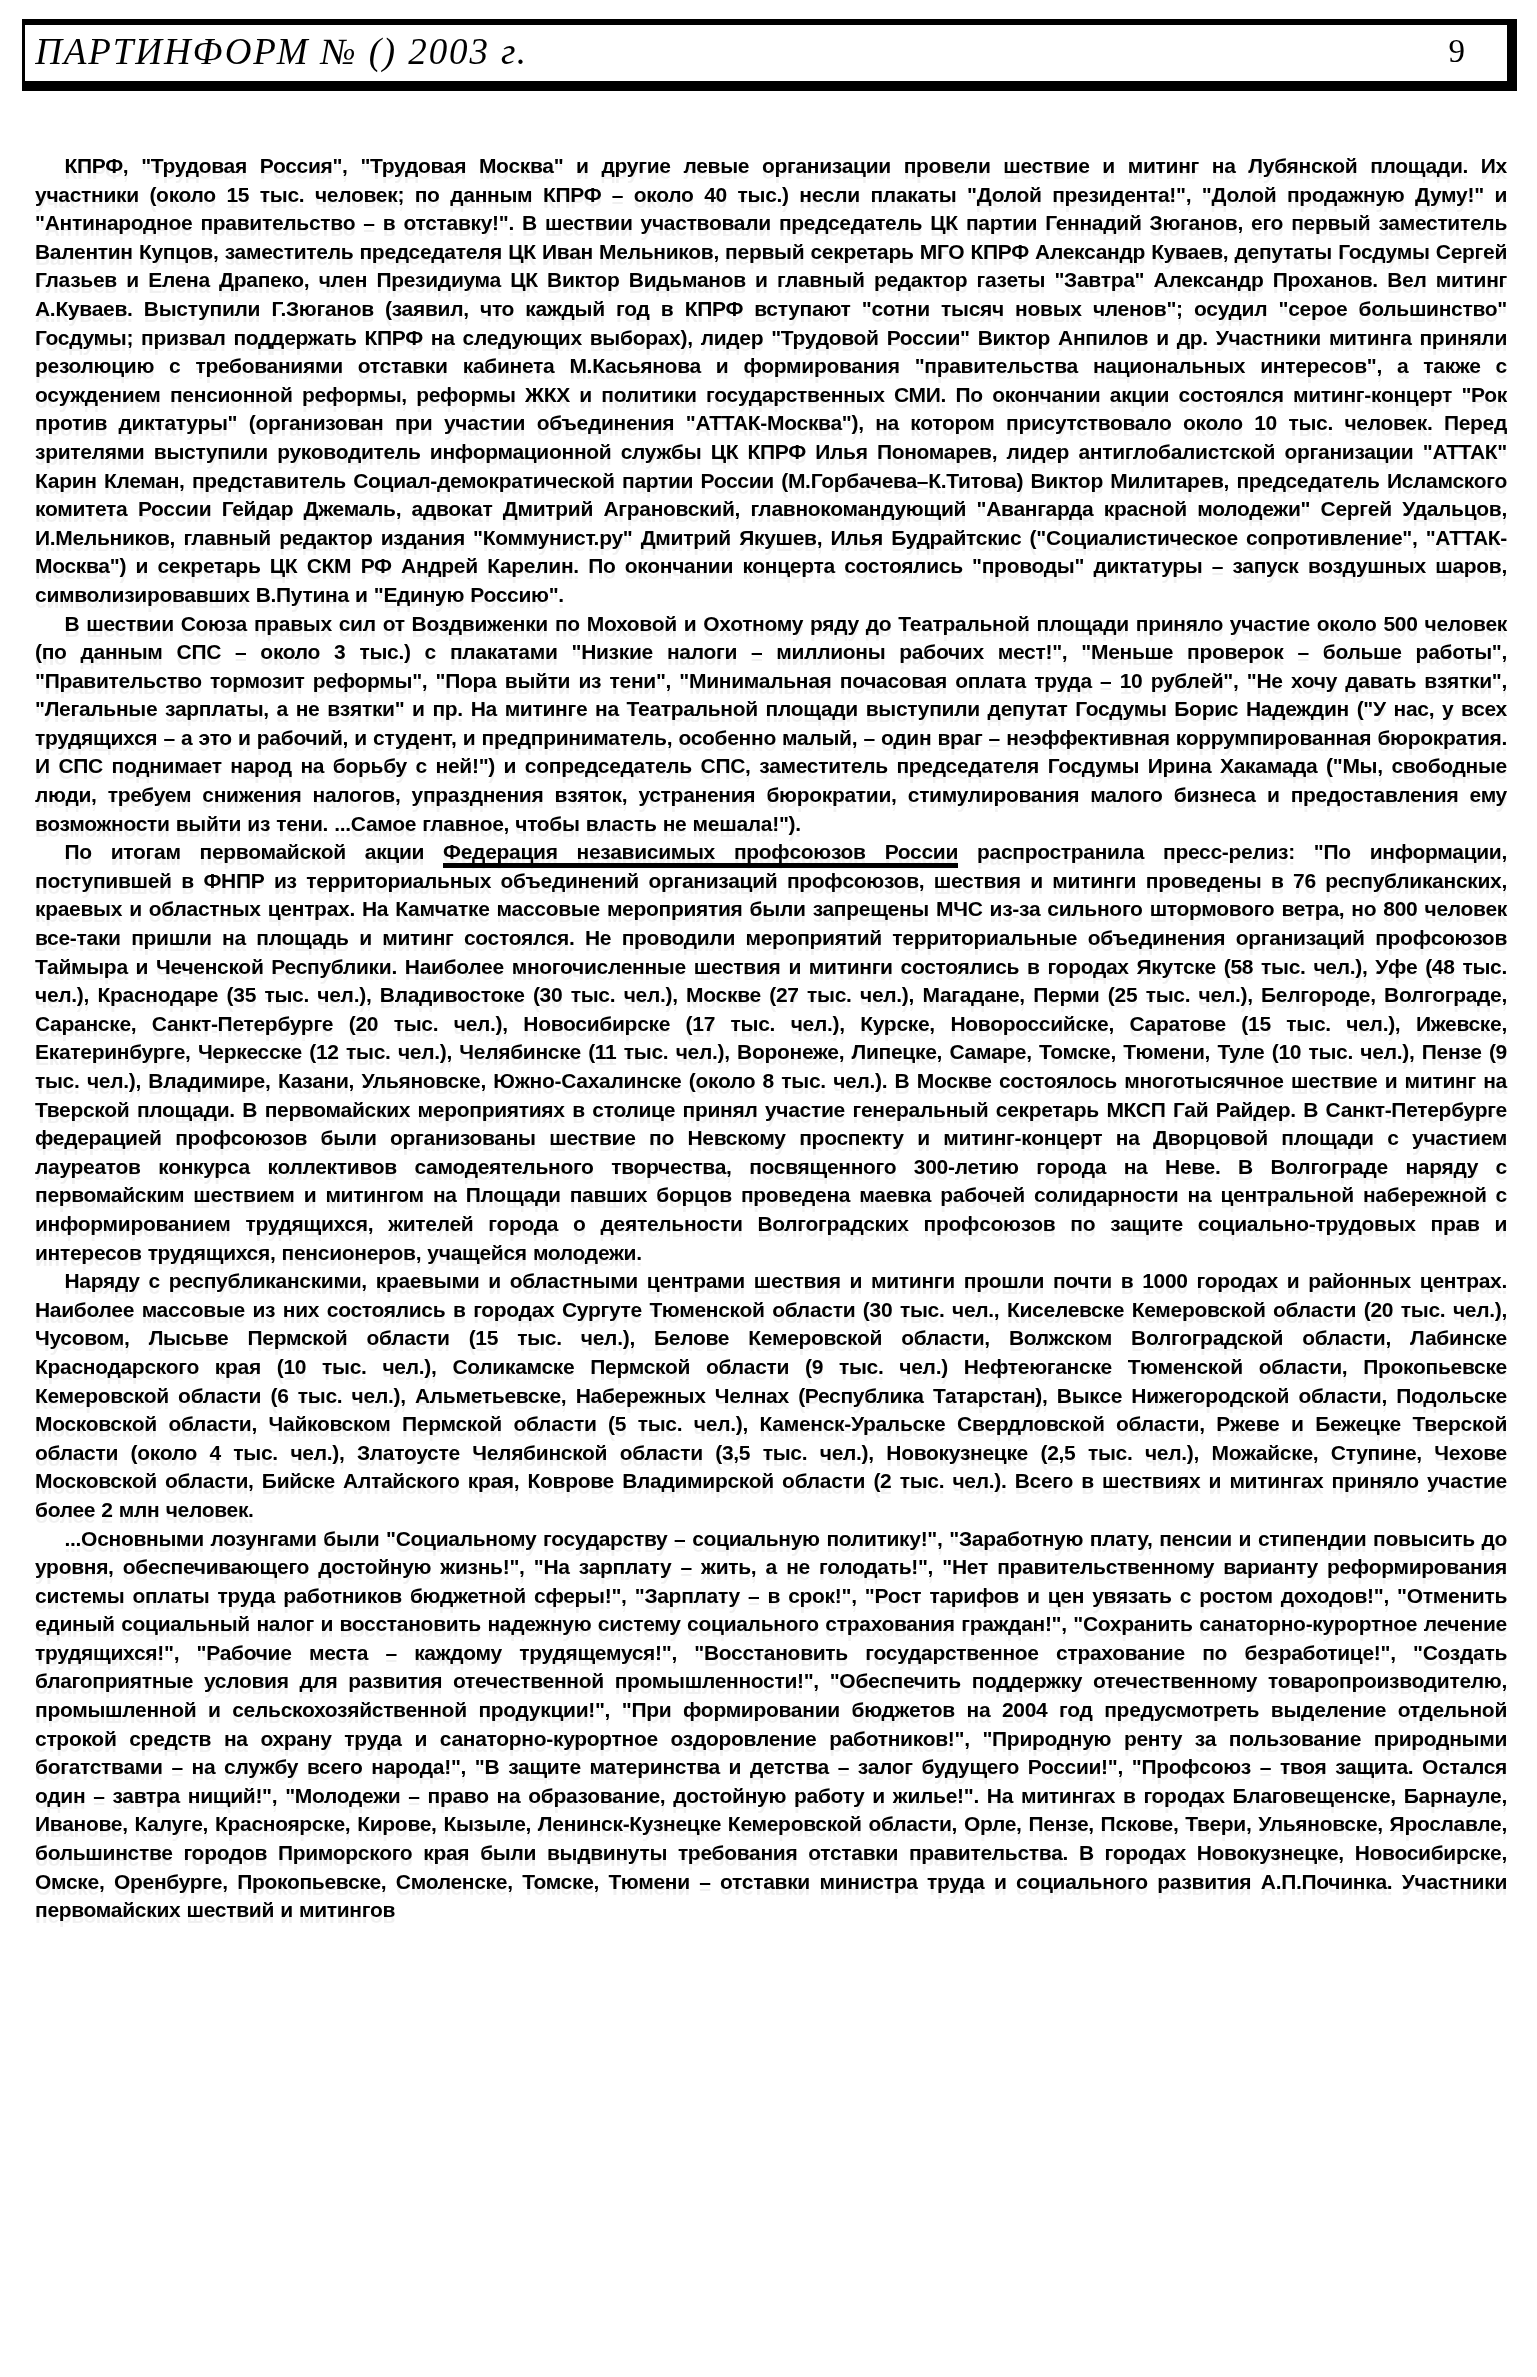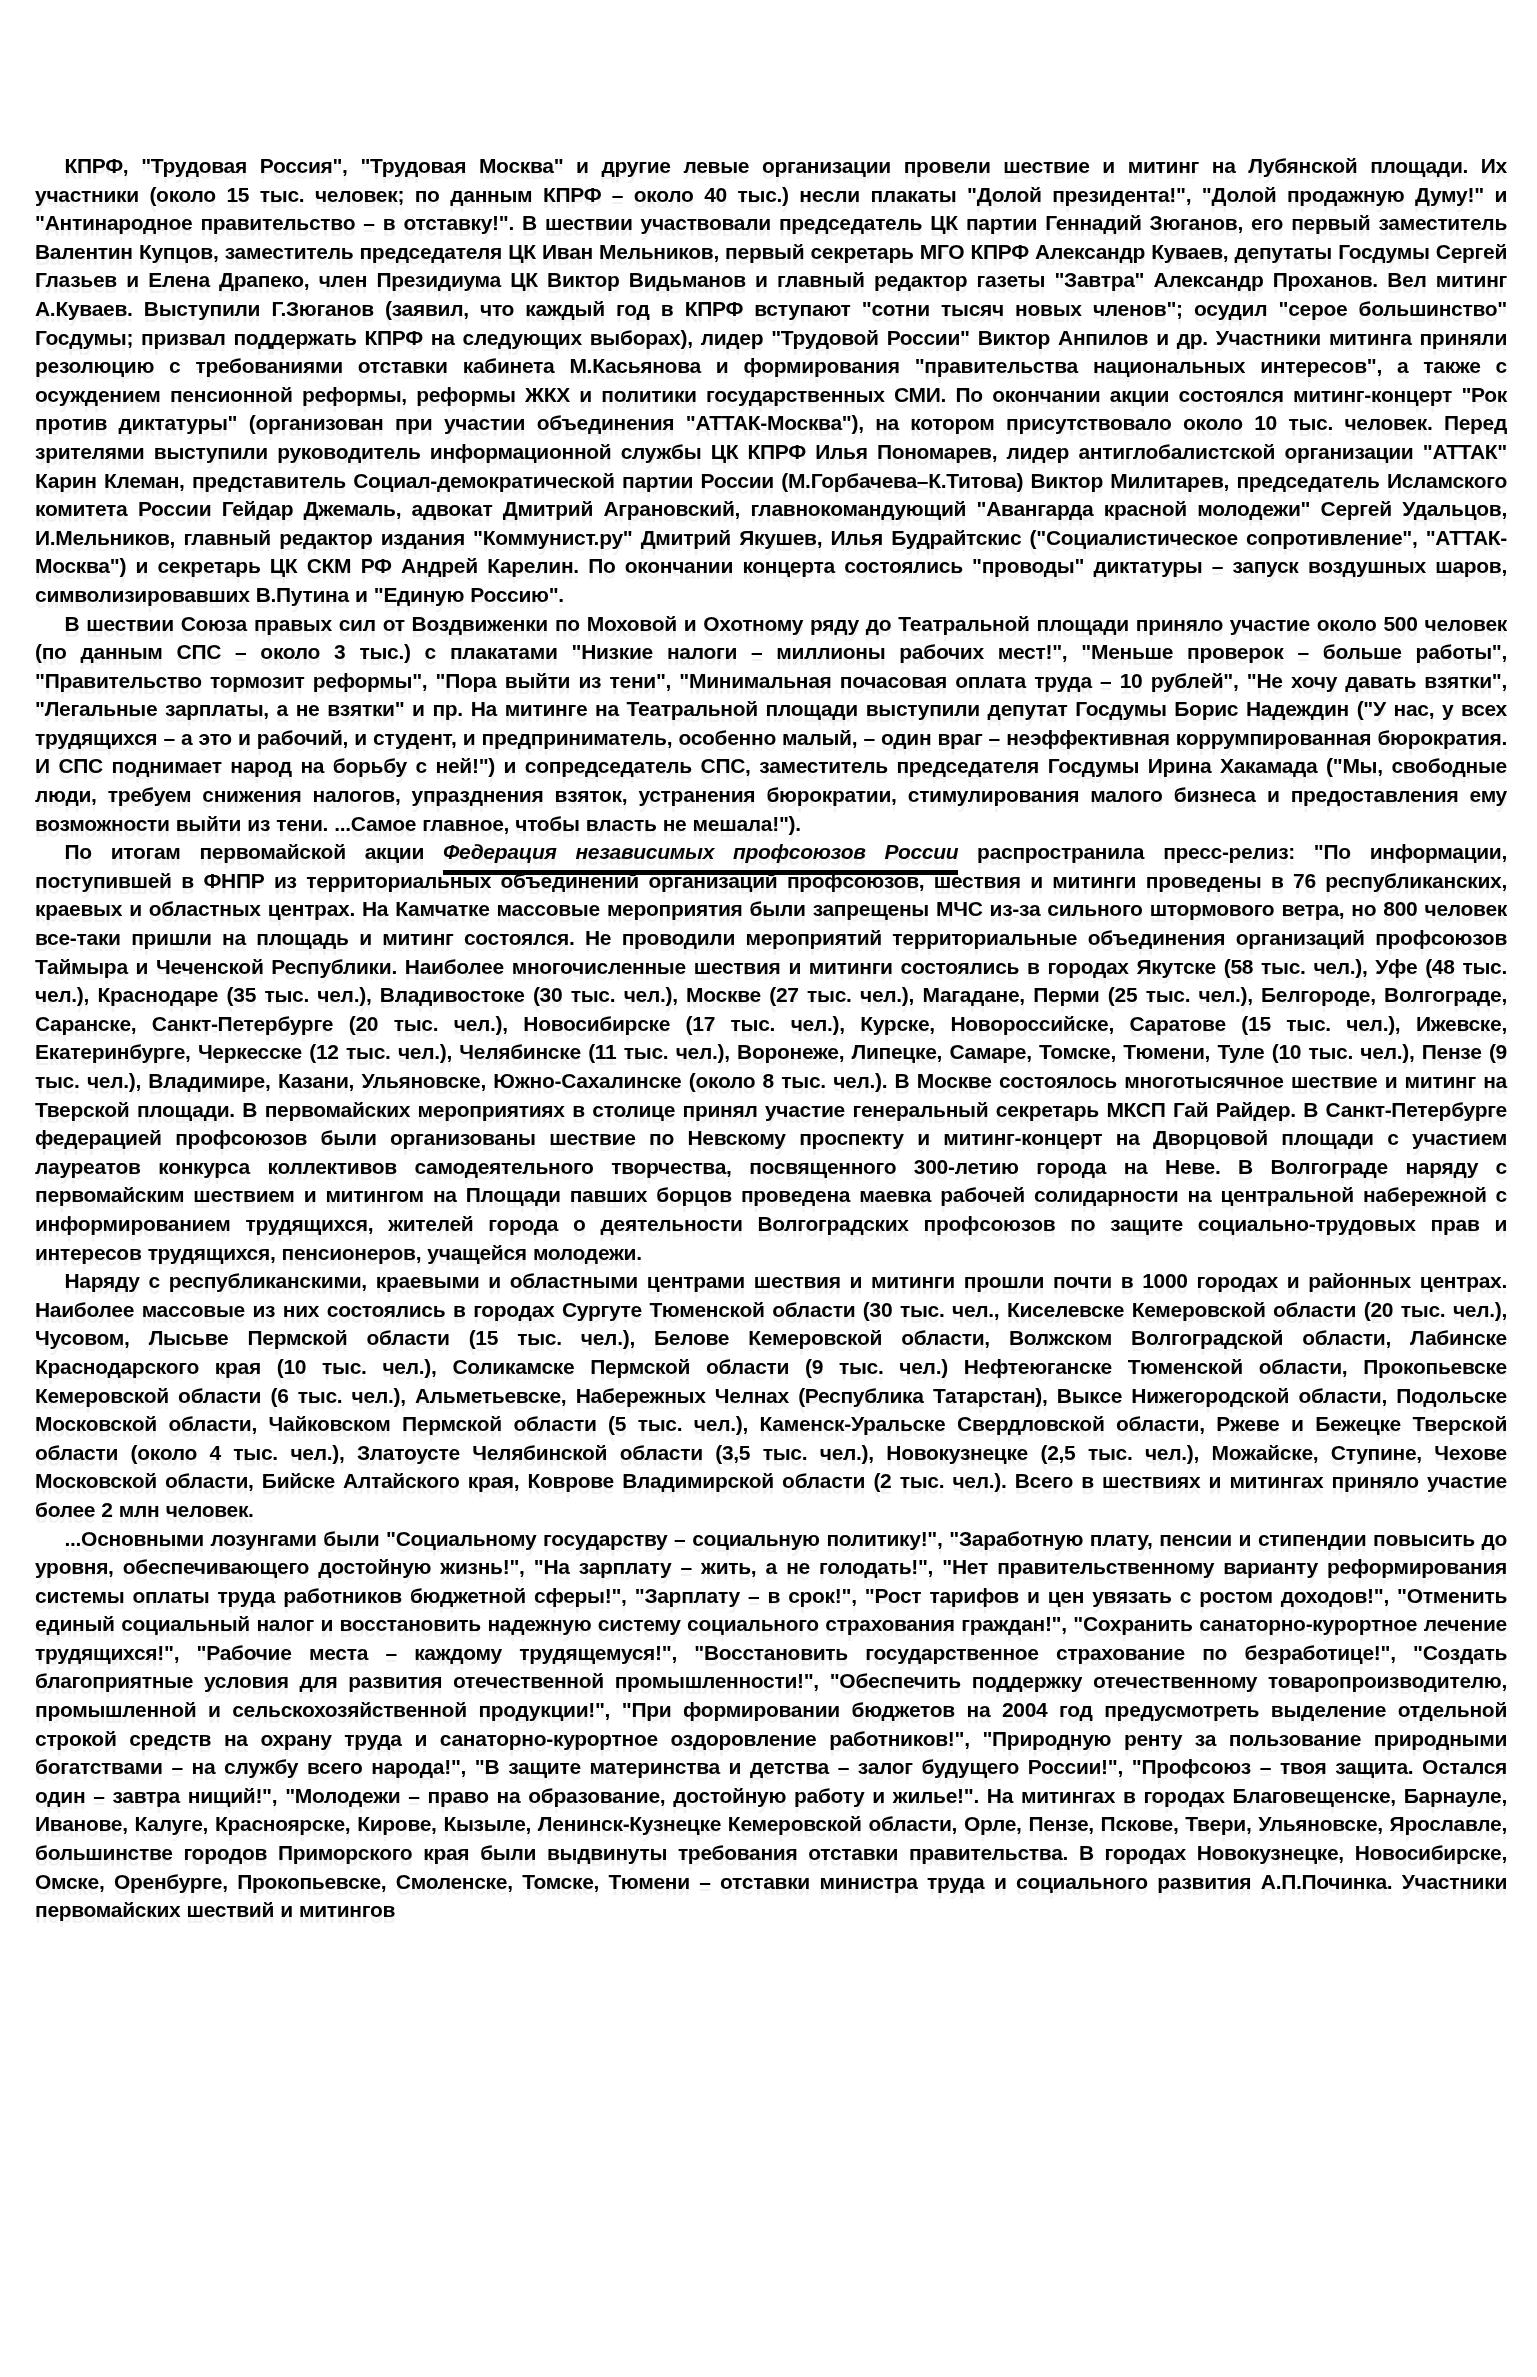--- a/index.html
+++ b/index.html
@@ -51,30 +51,33 @@
     letter-spacing:-0.3px;
     word-spacing:0.6px;
     text-shadow:0 6.4px 0.6px rgba(0,0,0,0.06);
   }
   .article p{
     margin:0;
     padding:0;
     text-indent:29.5px;
   }
   .org-underline{
-    font-style:italic;
     border-bottom:5.1px solid #000;
-    padding-bottom:7px;
+    padding-bottom:0;
   }
 </style>
 </head>
 <body>
 
 <div class="page">
 
+  <div class="header-box">
+    <span class="journal-title">ПАРТИНФОРМ № () 2003 г.</span>
+    <span class="page-number">9</span>
+  </div>
 
   <div class="article">
     <p>КПРФ, "Трудовая Россия", "Трудовая Москва" и другие левые организации провели шествие и митинг на Лубянской площади. Их участники (около 15 тыс. человек; по данным КПРФ – около 40 тыс.) несли плакаты "Долой президента!", "Долой продажную Думу!" и "Антинародное правительство – в отставку!". В шествии участвовали председатель ЦК партии Геннадий Зюганов, его первый заместитель Валентин Купцов, заместитель председателя ЦК Иван Мельников, первый секретарь МГО КПРФ Александр Куваев, депутаты Госдумы Сергей Глазьев и Елена Драпеко, член Президиума ЦК Виктор Видьманов и главный редактор газеты "Завтра" Александр Проханов. Вел митинг А.Куваев. Выступили Г.Зюганов (заявил, что каждый год в КПРФ вступают "сотни тысяч новых членов"; осудил "серое большинство" Госдумы; призвал поддержать КПРФ на следующих выборах), лидер "Трудовой России" Виктор Анпилов и др. Участники митинга приняли резолюцию с требованиями отставки кабинета М.Касьянова и формирования "правительства национальных интересов", а также с осуждением пенсионной реформы, реформы ЖКХ и политики государственных СМИ. По окончании акции состоялся митинг-концерт "Рок против диктатуры" (организован при участии объединения "АТТАК-Москва"), на котором присутствовало около 10 тыс. человек. Перед зрителями выступили руководитель информационной службы ЦК КПРФ Илья Пономарев, лидер антиглобалистской организации "АТТАК" Карин Клеман, представитель Социал-демократической партии России (М.Горбачева–К.Титова) Виктор Милитарев, председатель Исламского комитета России Гейдар Джемаль, адвокат Дмитрий Аграновский, главнокомандующий "Авангарда красной молодежи" Сергей Удальцов, И.Мельников, главный редактор издания "Коммунист.ру" Дмитрий Якушев, Илья Будрайтскис ("Социалистическое сопротивление", "АТТАК-Москва") и секретарь ЦК СКМ РФ Андрей Карелин. По окончании концерта состоялись "проводы" диктатуры – запуск воздушных шаров, символизировавших В.Путина и "Единую Россию".</p>
     <p>В шествии Союза правых сил от Воздвиженки по Моховой и Охотному ряду до Театральной площади приняло участие около 500 человек (по данным СПС – около 3 тыс.) с плакатами "Низкие налоги – миллионы рабочих мест!", "Меньше проверок – больше работы", "Правительство тормозит реформы", "Пора выйти из тени", "Минимальная почасовая оплата труда – 10 рублей", "Не хочу давать взятки", "Легальные зарплаты, а не взятки" и пр. На митинге на Театральной площади выступили депутат Госдумы Борис Надеждин ("У нас, у всех трудящихся – а это и рабочий, и студент, и предприниматель, особенно малый, – один враг – неэффективная коррумпированная бюрократия. И СПС поднимает народ на борьбу с ней!") и сопредседатель СПС, заместитель председателя Госдумы Ирина Хакамада ("Мы, свободные люди, требуем снижения налогов, упразднения взяток, устранения бюрократии, стимулирования малого бизнеса и предоставления ему возможности выйти из тени. ...Самое главное, чтобы власть не мешала!").</p>
     <p><span>По итогам первомайской акции </span><span class="org-underline">Федерация независимых профсоюзов России</span><span> распространила пресс-релиз: "По информации, поступившей в ФНПР из территориальных объединений организаций профсоюзов, шествия и митинги проведены в 76 республиканских, краевых и областных центрах. На Камчатке массовые мероприятия были запрещены МЧС из-за сильного штормового ветра, но 800 человек все-таки пришли на площадь и митинг состоялся. Не проводили мероприятий территориальные объединения организаций профсоюзов Таймыра и Чеченской Республики. Наиболее многочисленные шествия и митинги состоялись в городах Якутске (58 тыс. чел.), Уфе (48 тыс. чел.), Краснодаре (35 тыс. чел.), Владивостоке (30 тыс. чел.), Москве (27 тыс. чел.), Магадане, Перми (25 тыс. чел.), Белгороде, Волгограде, Саранске, Санкт-Петербурге (20 тыс. чел.), Новосибирске (17 тыс. чел.), Курске, Новороссийске, Саратове (15 тыс. чел.), Ижевске, Екатеринбурге, Черкесске (12 тыс. чел.), Челябинске (11 тыс. чел.), Воронеже, Липецке, Самаре, Томске, Тюмени, Туле (10 тыс. чел.), Пензе (9 тыс. чел.), Владимире, Казани, Ульяновске, Южно-Сахалинске (около 8 тыс. чел.). В Москве состоялось многотысячное шествие и митинг на Тверской площади. В первомайских мероприятиях в столице принял участие генеральный секретарь МКСП Гай Райдер. В Санкт-Петербурге федерацией профсоюзов были организованы шествие по Невскому проспекту и митинг-концерт на Дворцовой площади с участием лауреатов конкурса коллективов самодеятельного творчества, посвященного 300-летию города на Неве. В Волгограде наряду с первомайским шествием и митингом на Площади павших борцов проведена маевка рабочей солидарности на центральной набережной с информированием трудящихся, жителей города о деятельности Волгоградских профсоюзов по защите социально-трудовых прав и интересов трудящихся, пенсионеров, учащейся молодежи.</span></p>
     <p>Наряду с республиканскими, краевыми и областными центрами шествия и митинги прошли почти в 1000 городах и районных центрах. Наиболее массовые из них состоялись в городах Сургуте Тюменской области (30 тыс. чел., Киселевске Кемеровской области (20 тыс. чел.), Чусовом, Лысьве Пермской области (15 тыс. чел.), Белове Кемеровской области, Волжском Волгоградской области, Лабинске Краснодарского края (10 тыс. чел.), Соликамске Пермской области (9 тыс. чел.) Нефтеюганске Тюменской области, Прокопьевске Кемеровской области (6 тыс. чел.), Альметьевске, Набережных Челнах (Республика Татарстан), Выксе Нижегородской области, Подольске Московской области, Чайковском Пермской области (5 тыс. чел.), Каменск-Уральске Свердловской области, Ржеве и Бежецке Тверской области (около 4 тыс. чел.), Златоусте Челябинской области (3,5 тыс. чел.), Новокузнецке (2,5 тыс. чел.), Можайске, Ступине, Чехове Московской области, Бийске Алтайского края, Коврове Владимирской области (2 тыс. чел.). Всего в шествиях и митингах приняло участие более 2 млн человек.</p>
     <p>...Основными лозунгами были "Социальному государству – социальную политику!", "Заработную плату, пенсии и стипендии повысить до уровня, обеспечивающего достойную жизнь!", "На зарплату – жить, а не голодать!", "Нет правительственному варианту реформирования системы оплаты труда работников бюджетной сферы!", "Зарплату – в срок!", "Рост тарифов и цен увязать с ростом доходов!", "Отменить единый социальный налог и восстановить надежную систему социального страхования граждан!", "Сохранить санаторно-курортное лечение трудящихся!", "Рабочие места – каждому трудящемуся!", "Восстановить государственное страхование по безработице!", "Создать благоприятные условия для развития отечественной промышленности!", "Обеспечить поддержку отечественному товаропроизводителю, промышленной и сельскохозяйственной продукции!", "При формировании бюджетов на 2004 год предусмотреть выделение отдельной строкой средств на охрану труда и санаторно-курортное оздоровление работников!", "Природную ренту за пользование природными богатствами – на службу всего народа!", "В защите материнства и детства – залог будущего России!", "Профсоюз – твоя защита. Остался один – завтра нищий!", "Молодежи – право на образование, достойную работу и жилье!". На митингах в городах Благовещенске, Барнауле, Иванове, Калуге, Красноярске, Кирове, Кызыле, Ленинск-Кузнецке Кемеровской области, Орле, Пензе, Пскове, Твери, Ульяновске, Ярославле, большинстве городов Приморского края были выдвинуты требования отставки правительства. В городах Новокузнецке, Новосибирске, Омске, Оренбурге, Прокопьевске, Смоленске, Томске, Тюмени – отставки министра труда и социального развития А.П.Починка. Участники первомайских шествий и митингов</p>
   </div>
 
 </div>

